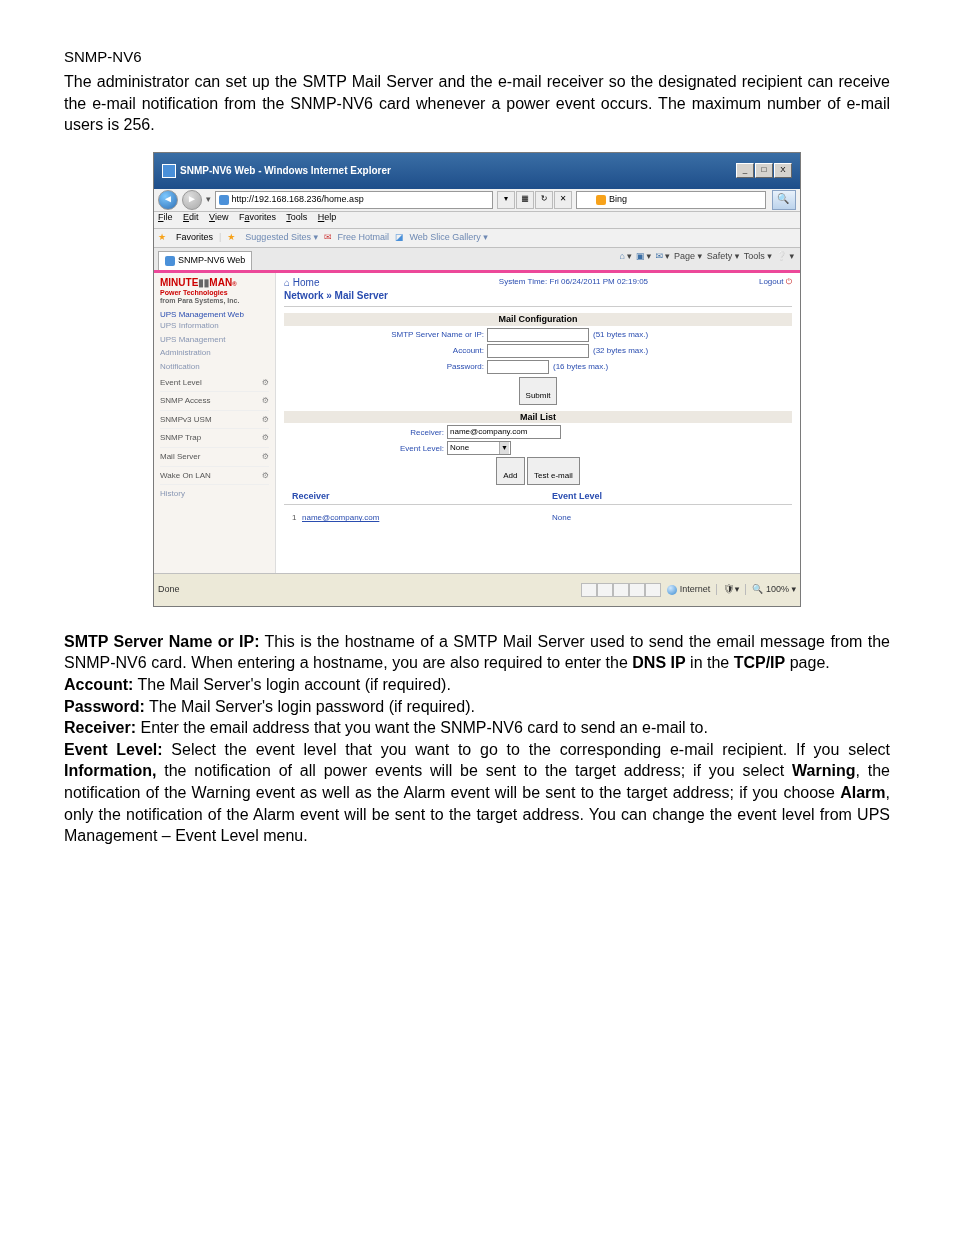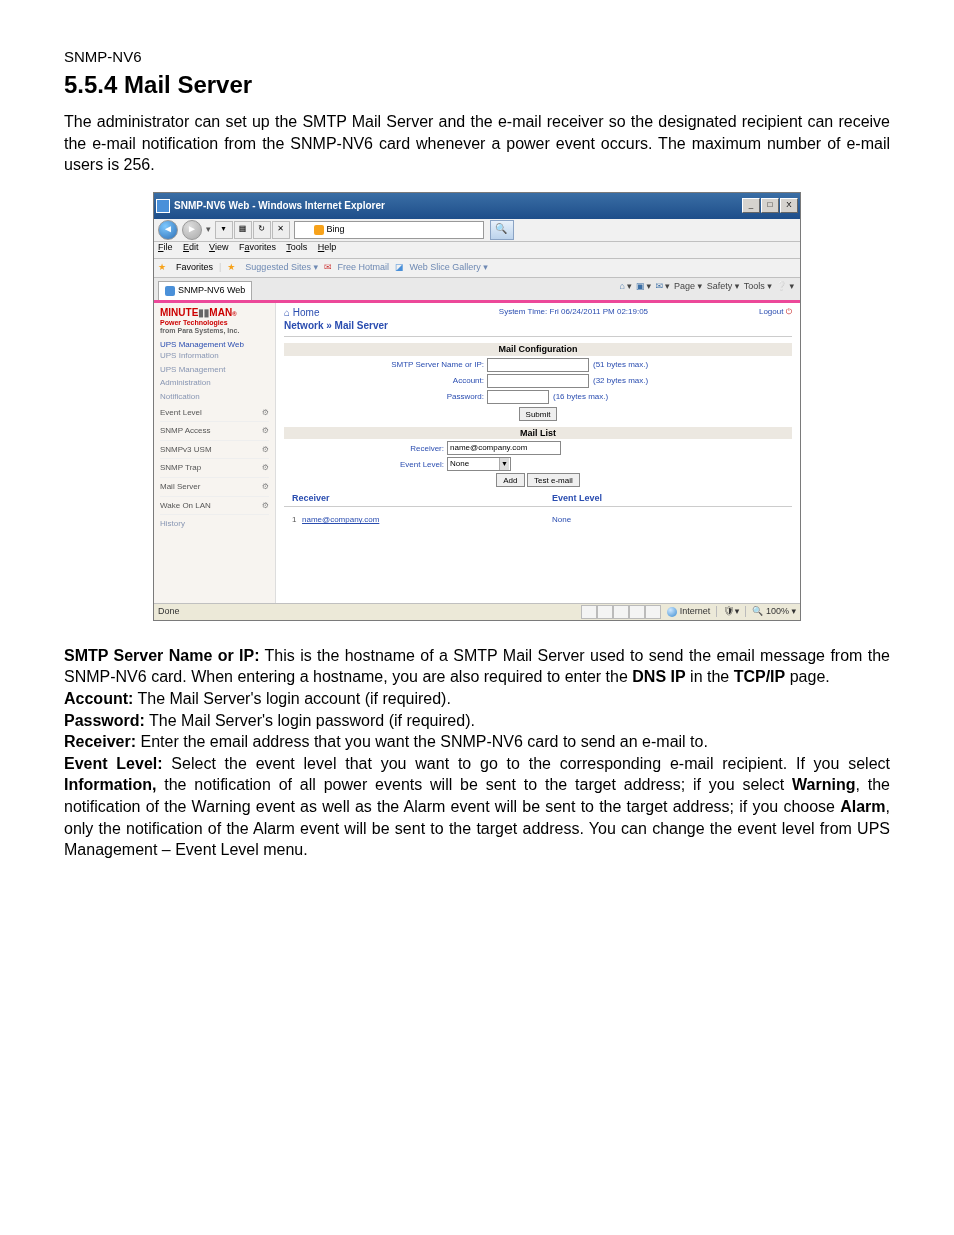--- a/index.html
+++ b/index.html
@@ -4,21 +4,21 @@
 <style>
   html,body{margin:0;padding:0;background:#fff;color:#000;font-family:Arial,Helvetica,sans-serif;font-size:15px}
   .page{width:954px;margin:0 auto;padding:48px 64px 32px 64px;box-sizing:border-box}
   .doc-header{font-size:15px;margin-bottom:6px}
   h1{font-size:24px;font-weight:bold;margin:2px 0 12px 0}
   .para{font-size:16px;line-height:1.35;text-align:justify;margin-bottom:16px}
   b{font-weight:bold}
 
   
   .browser{width:646px;margin:4px auto 24px auto;border:1px solid #7a7a7a;background:#ece9d8;font-size:9px;line-height:1.2;font-family:Tahoma,Verdana,sans-serif;color:#000}
-  .titlebar{background:linear-gradient(#3a6ea5,#1e4e8a);color:#fff;display:flex;align-items:center;height:26px;padding:0 2px}
+  .titlebar{background:linear-gradient(#3a6ea5,#1e4e8a);color:#fff;display:flex;align-items:center;height:36px;padding:0 8px}
   .titlebar .winicon{width:12px;height:12px;background:#4a90d9;border:1px solid #fff;margin-right:4px}
   .titlebar .title{flex:1;font-weight:bold;font-size:10px}
   .winbtns{display:flex;gap:1px}
   .winbtn{width:16px;height:13px;background:#d6d3ce;border:1px solid #fff;border-right-color:#666;border-bottom-color:#666;font-size:8px;text-align:center;line-height:11px;color:#000}
   .navbar{display:flex;align-items:center;height:22px;background:#f1f1f1;border-bottom:1px solid #c0c0c0;padding:0 4px;gap:4px}
   .navbtn{width:18px;height:18px;border-radius:50%;background:radial-gradient(circle at 35% 30%,#7fc9ff,#2d6fb5);border:1px solid #999;color:#fff;font-size:10px;text-align:center;line-height:16px}
   .addr{flex:1;display:flex;align-items:center;background:#fff;border:1px solid #999;height:16px;padding:0 3px;gap:3px}
   .addr .eicon{width:10px;height:10px;background:#4a90d9;border-radius:2px}
   .compat{display:flex;gap:1px;align-items:center}
   .compat .cbtn{width:16px;height:16px;background:#eee;border:1px solid #bbb;font-size:8px;text-align:center;line-height:14px}
@@ -56,62 +56,62 @@
   .bcr{color:#2a4db0;font-weight:bold;font-size:10px;margin-top:1px}
   .systime{color:#2a4db0;font-size:8px}
   .logout{color:#2a4db0;font-size:8px}
   .logout .lico{color:#c33}
   hr.sep{border:none;border-top:1px solid #ccc;margin:2px 0 6px 0}
   .band{background:#ece8e1;text-align:center;font-weight:bold;font-size:9px;padding:1px 4px}
   .frow{display:flex;align-items:center;margin:2px 0}
   .flbl{width:200px;text-align:right;color:#2a4db0;font-size:8px;padding-right:3px}
   .finput{border:1px solid #888;height:12px;background:#fff;width:100px}
   .fhint{color:#2a4db0;font-size:8px;margin-left:4px}
-  .btn{background:#efefef;border:1px solid #888;font-size:8px;padding:2px 6px;height:14px;line-height:10px}
+  .btn{background:#efefef;border:1px solid #888;font-size:8px;padding:13px 6px;height:14px;line-height:10px}
   .sel{border:1px solid #888;background:#fff;font-size:8px;padding:0 10px 0 2px;position:relative;height:12px;line-height:12px}
   .sel::after{content:"▼";position:absolute;right:1px;top:0;font-size:7px;background:#ddd;width:9px;text-align:center;border-left:1px solid #aaa}
   .listhdr{display:flex;margin-top:6px;color:#2a4db0;font-weight:bold;font-size:9px;padding:0 8px}
   .listhdr .c1{width:260px}
   .listrow{display:flex;font-size:8px;padding:2px 8px}
   .listrow .idx{width:10px;color:#555}
   .listrow .rcv{width:250px;color:#2a4db0;text-decoration:underline}
   .listrow .lvl{color:#2a4db0}
 
-  .statusbar{background:#ece9d8;border-top:1px solid #c0c0c0;height:16px;display:flex;align-items:center;font-size:9px;color:#333;padding:0 4px}
+  .statusbar{background:#ece9d8;border-top:1px solid #c0c0c0;height:16px;display:flex;align-items:center;font-size:9px;color:#333;padding:8px 4px}
   .statusbar .left{flex:1}
   .panes{display:flex;gap:0;margin-right:6px}
   .panes div{width:14px;height:12px;border:1px solid #bbb;background:#f4f4f4}
   .globe{width:10px;height:10px;border-radius:50%;background:radial-gradient(circle at 35% 30%,#cfe8ff,#3a8bd0);display:inline-block;vertical-align:middle;margin-right:3px}
   .zoomsec{border-left:1px solid #bbb;padding-left:6px;margin-left:6px}
 </style>
 </head>
 <body>
 
 <div class="page">
   <div class="doc-header">SNMP-NV6</div>
-  <h1>
-    <span>5.5.4</span>
-    <span>Mail Server</span>
-  </h1>
   <div class="para">The administrator can set up the SMTP Mail Server and the e-mail receiver so the designated recipient can receive the e-mail notification from the SNMP-NV6 card whenever a power event occurs. The maximum number of e-mail users is 256.</div>
 
   <div class="browser">
     <div class="titlebar">
       <div class="winicon"></div>
       <div class="title">SNMP-NV6 Web - Windows Internet Explorer</div>
       <div class="winbtns">
         <div class="winbtn">_</div>
         <div class="winbtn">□</div>
         <div class="winbtn">X</div>
       </div>
     </div>
     <div class="navbar">
       <div class="navbtn">◄</div>
       <div class="navbtn" style="background:radial-gradient(circle at 35% 30%,#ddd,#aaa)">►</div>
       <span style="color:#555">▾</span>
+      <div class="addr">
+        <div class="eicon"></div>
+        <span>http://192.168.168.236/home.asp</span>
+      </div>
       <div class="compat">
         <div class="cbtn">▾</div>
         <div class="cbtn">▦</div>
         <div class="cbtn">↻</div>
         <div class="cbtn">✕</div>
       </div>
       <div class="searchbox">
         <div class="bicon"></div>
         <span>Bing</span>
       </div>

